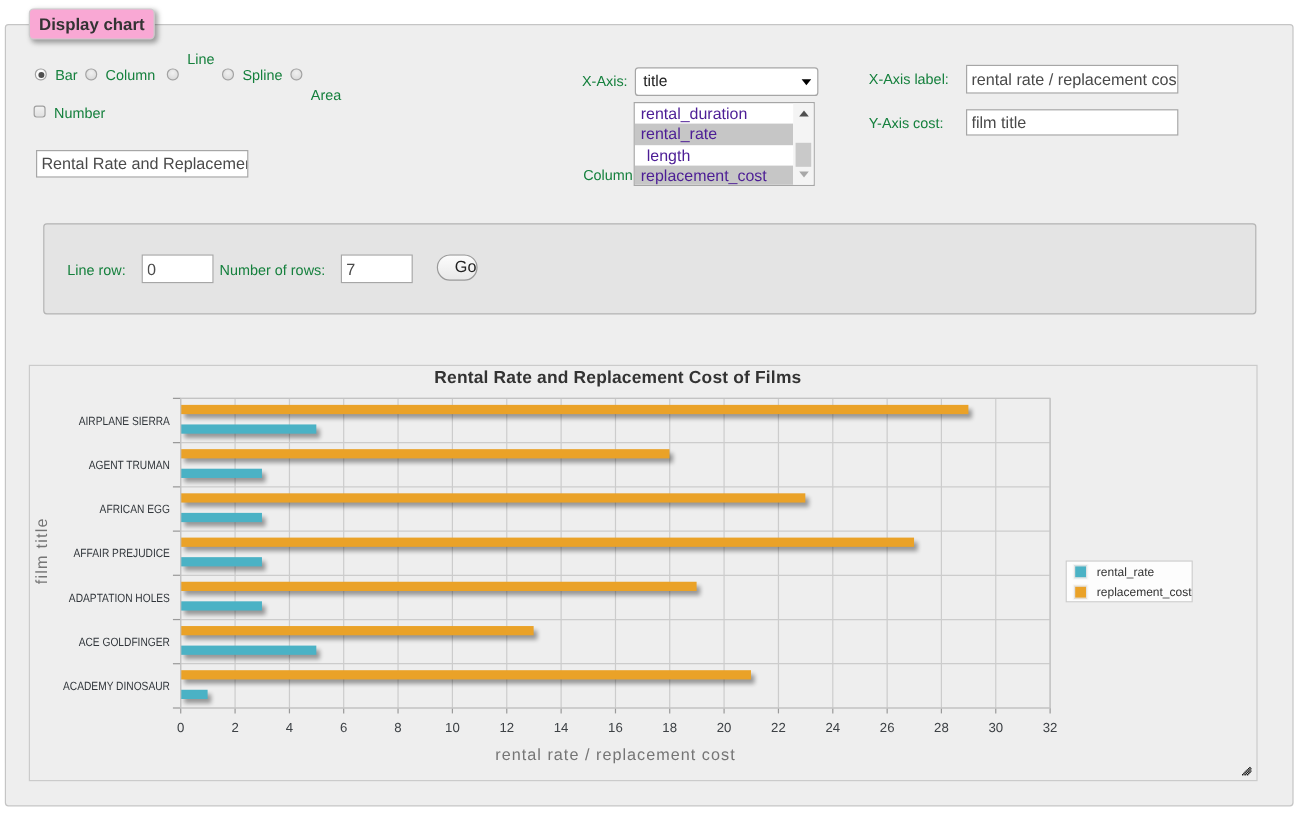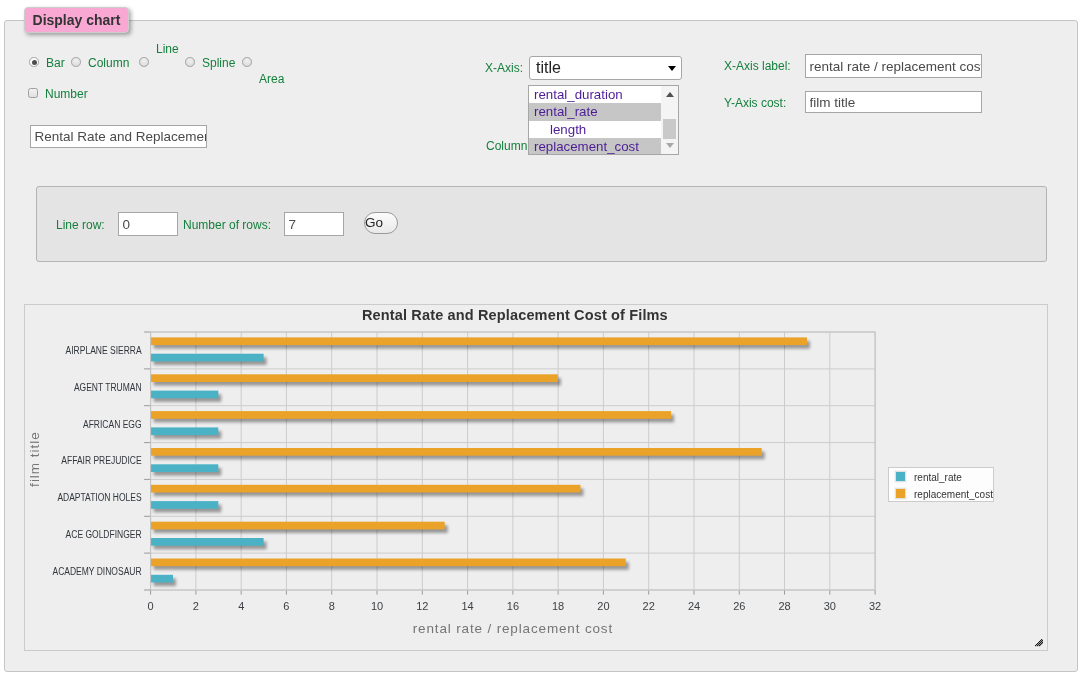--- a/index.html
+++ b/index.html
@@ -25,49 +25,49 @@
 <span class="lbl" style="left:202px;top:56px">Spline</span>
 <div class="radio" style="left:242px;top:57px"></div>
 <span class="lbl" style="left:259px;top:72px">Area</span>
 
 <div class="chk" style="left:28px;top:88px"></div>
 <span class="lbl" style="left:45px;top:87px">Number</span>
 
 <input class="txt" style="left: 30px; top: 125px; width: 177px; height: 23px;" value="Rental Rate and Replacement Cost of Films">
 
 <span class="lbl" style="left:485px;top:61px">X-Axis:</span>
-<div class="abs" style="left:529px;top:56px;width:153px;height:24px;border:1px solid #a6a6a6;border-radius:3px;background:#fff;font-size:16px;color:#222;line-height:22px;padding-left:6px">title
+<div class="abs" style="left:529px;top:56px;width:153px;height:24px;border:1px solid #a6a6a6;border-radius:3px;background:#fff;font-size:13px;color:#222;line-height:22px;padding-left:6px">title
   <div class="abs" style="right:5px;top:9px;width:0;height:0;border-left:4.5px solid transparent;border-right:4.5px solid transparent;border-top:5px solid #000"></div>
 </div>
 
 <span class="lbl" style="left:486px;top:139px">Column:</span>
 <div class="abs" style="left:528px;top:85px;width:151px;height:70px;border:1px solid #a6a6a6;background:#fff;font-size:13.3px;color:#4c1d95;overflow:hidden">
   <div style="height:17.25px;line-height:17.25px;padding-left:5px">rental_duration</div>
   <div style="height:17.25px;line-height:17.25px;padding-left:5px;background:#c6c6c6;margin-right:17px">rental_rate</div>
-  <div style="height:17.25px;line-height:17.25px;padding-left:21px">length</div>
+  <div style="height:17.25px;line-height:17.25px;padding-left:10px">length</div>
   <div style="height:17.25px;line-height:17.25px;padding-left:5px;background:#c6c6c6;margin-right:17px">replacement_cost</div>
 
   <div class="abs" style="right:0;top:0;width:17px;height:68px;background:#f4f4f4">
     <div class="abs" style="left:4.5px;top:6px;width:0;height:0;border-left:4px solid transparent;border-right:4px solid transparent;border-bottom:5px solid #505050"></div>
     <div class="abs" style="left:2px;top:32.5px;width:13px;height:20px;background:#c9c9c9"></div>
     <div class="abs" style="left:4.5px;bottom:6px;width:0;height:0;border-left:4px solid transparent;border-right:4px solid transparent;border-top:5px solid #a8a8a8"></div>
   </div>
 </div>
 
 <span class="lbl" style="left:724px;top:59px">X-Axis label:</span>
 <input class="txt" style="left: 805px; top: 54px; width: 177px; height: 24px;" value="rental rate / replacement cost">
 <span class="lbl" style="left:724px;top:96px">Y-Axis cost:</span>
 <input class="txt" style="left: 805px; top: 91px; width: 177px; height: 22px;" value="film title">
 
 <div class="abs" style="left:36px;top:186px;width:1011px;height:76px;background:#e4e4e4;border:1px solid #b3b3b3;border-radius:3px"></div>
 <span class="lbl" style="left:56px;top:218px">Line row:</span>
 <input class="txt" style="left: 118px; top: 212px; width: 60px; height: 24px;" value="0">
 <span class="lbl" style="left:183px;top:218px">Number of rows:</span>
 <input class="txt" style="left: 284px; top: 212px; width: 60px; height: 24px;" value="7">
-<div class="abs" style="left:364px;top:212px;width:34px;height:22px;border:1px solid #9a9a9a;border-radius:11px;background:linear-gradient(#fcfcfc,#e9e9e9);font-size:13.5px;color:#222;text-align:left;line-height:20px">Go</div>
+<div class="abs" style="left:364px;top:212px;width:34px;height:22px;border:1px solid #9a9a9a;border-radius:11px;background:linear-gradient(#fcfcfc,#e9e9e9);font-size:13.5px;color:#222;text-align:right;line-height:20px">Go</div>
 
 <div class="abs" style="left:24px;top:304px;width:1024px;height:347px;background:#eeeeee;border:1px solid #cbcbcb">
 <svg width="1022" height="345" style="position:absolute;left:0;top:0" xmlns="http://www.w3.org/2000/svg">
 <defs>
         <filter id="sh" x="-30%" y="-60%" width="160%" height="260%">
           <feGaussianBlur in="SourceGraphic" stdDeviation="1.7"></feGaussianBlur>
         </filter>
       </defs>
 <line x1="125.6" y1="27.0" x2="125.6" y2="285.0" stroke="#cccccc" stroke-width="1"></line>
 <line x1="125.6" y1="285.0" x2="125.6" y2="289.5" stroke="#999999" stroke-width="1"></line>

